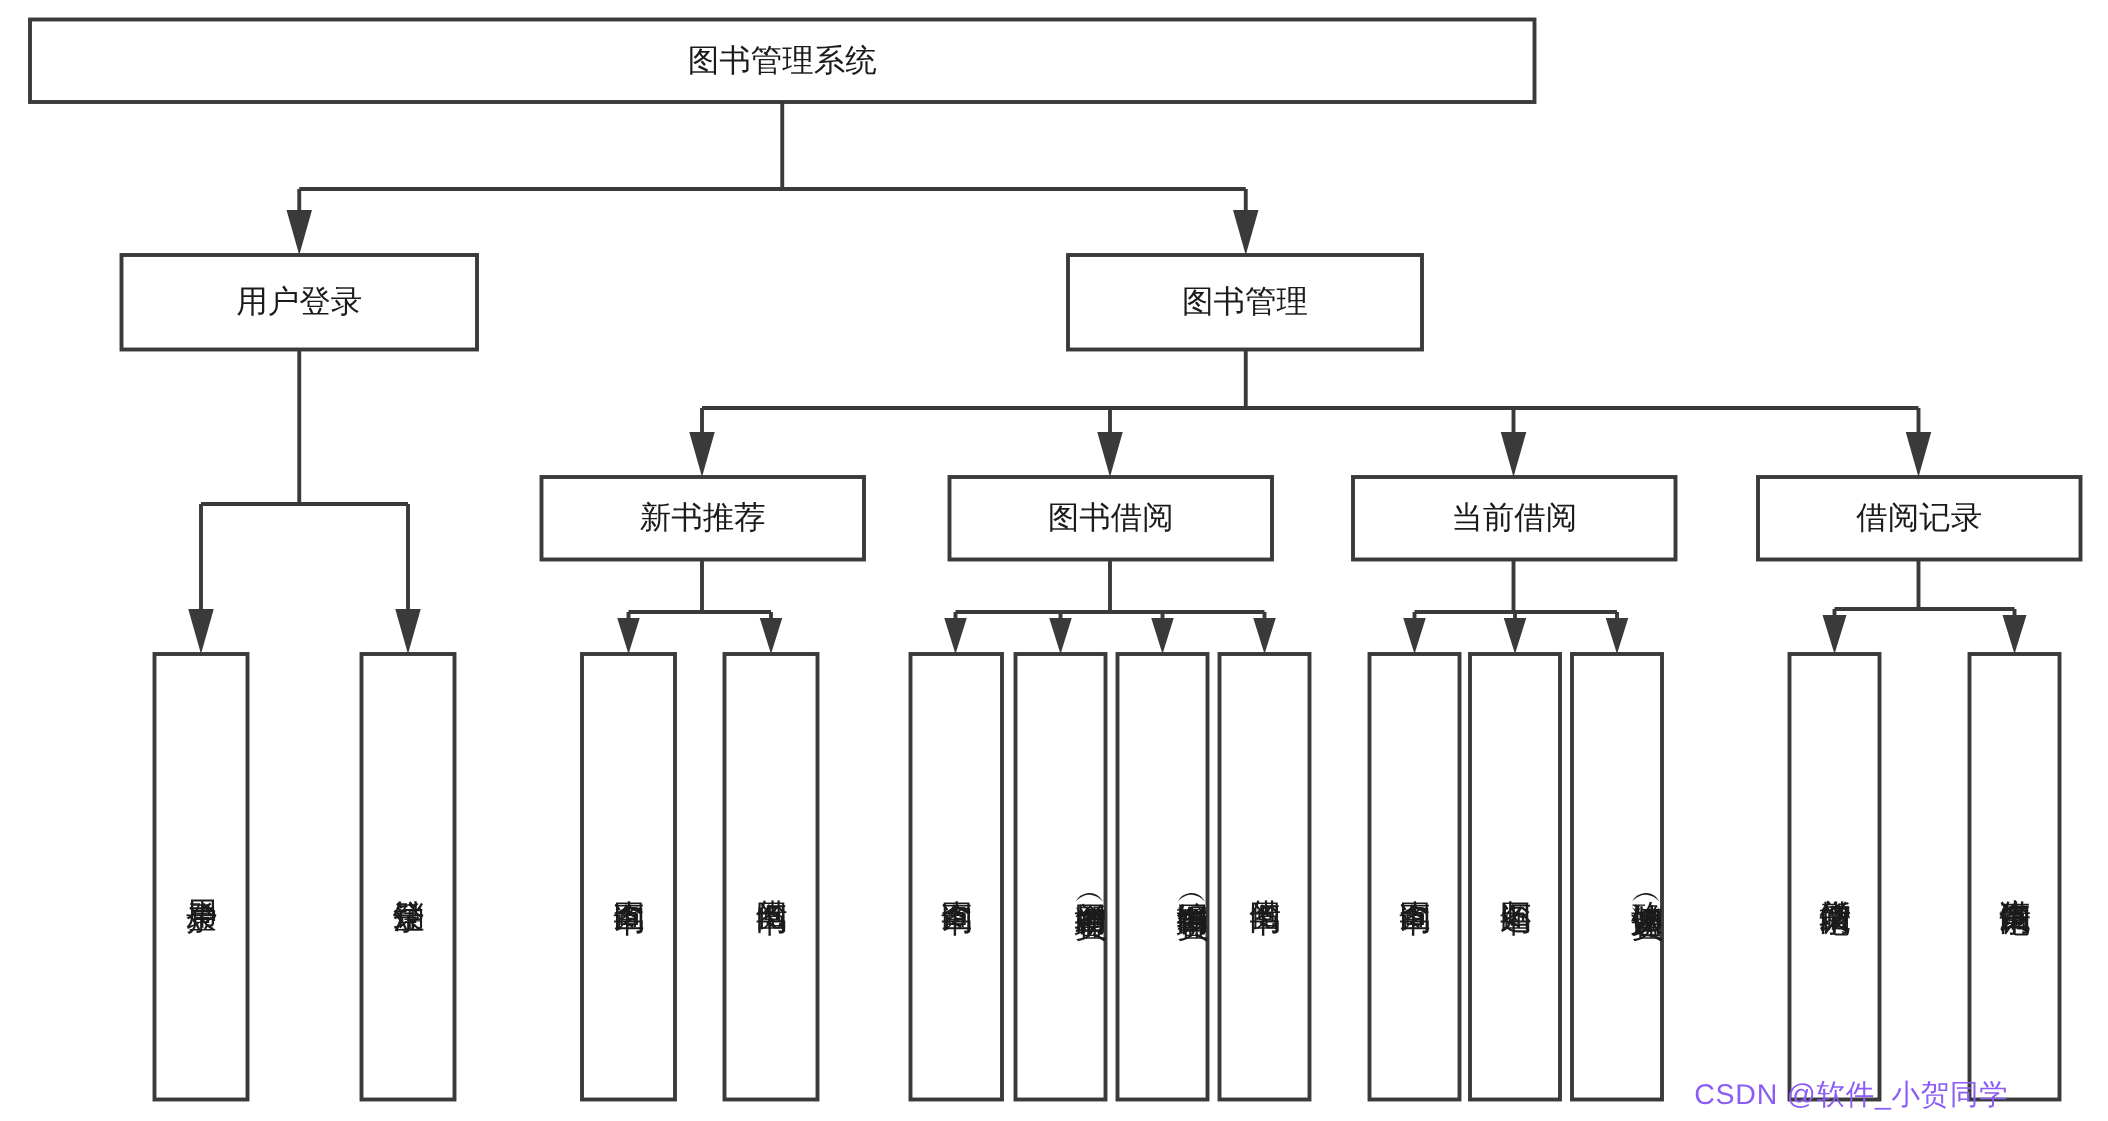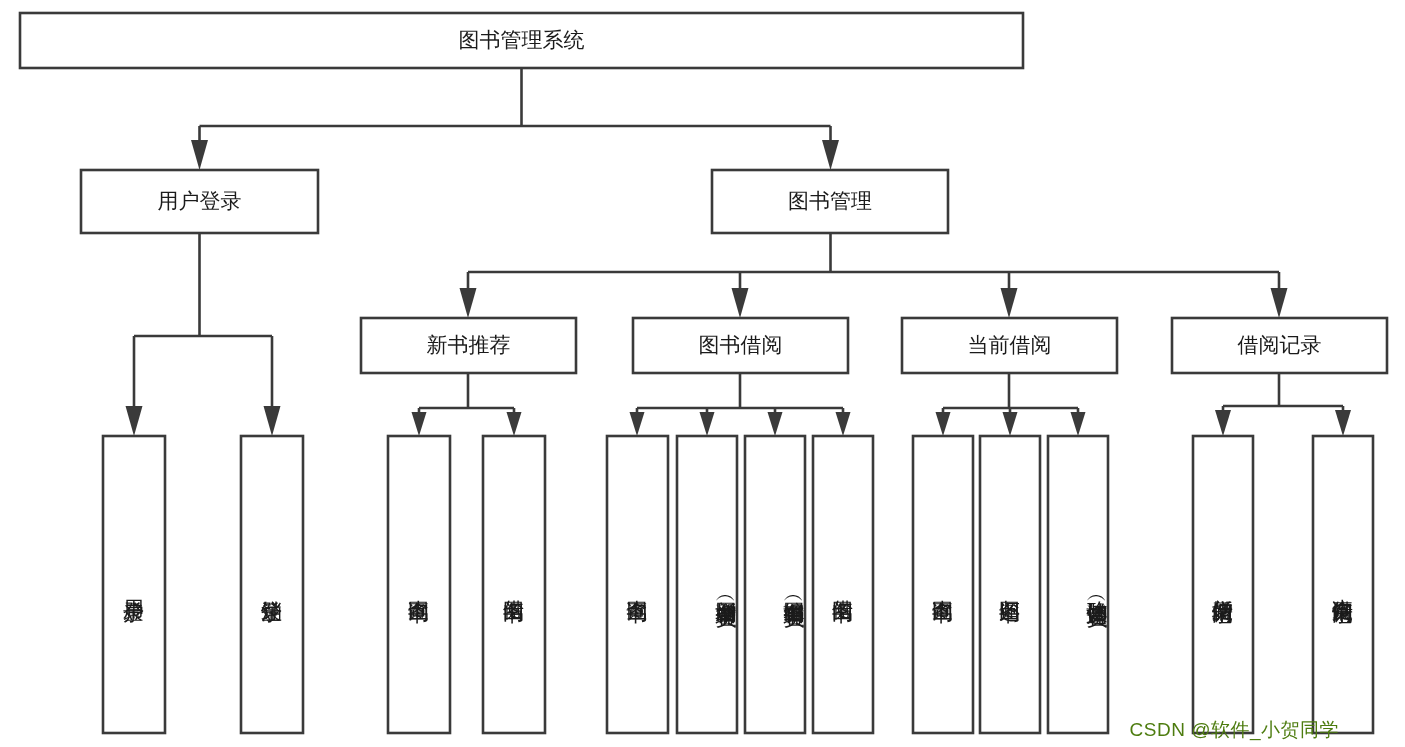--- a/index.html
+++ b/index.html
@@ -63,21 +63,21 @@
     text-align: center;
     white-space: nowrap;
     pointer-events: none;
   }
   .watermark {
     position: absolute;
     right: 8px;
     bottom: 4px;
     font-family: "Liberation Sans", "DejaVu Sans", sans-serif;
     font-size: 19px;
-    color: #4d7c0f;
+    color: #8b5cf6;
     letter-spacing: 0.5px;
     white-space: nowrap;
   }
 </style>
 </head>
 <body>
 
 <div id="diagram-root">
 
   <svg id="flow-svg" viewBox="0 0 1405 747">

